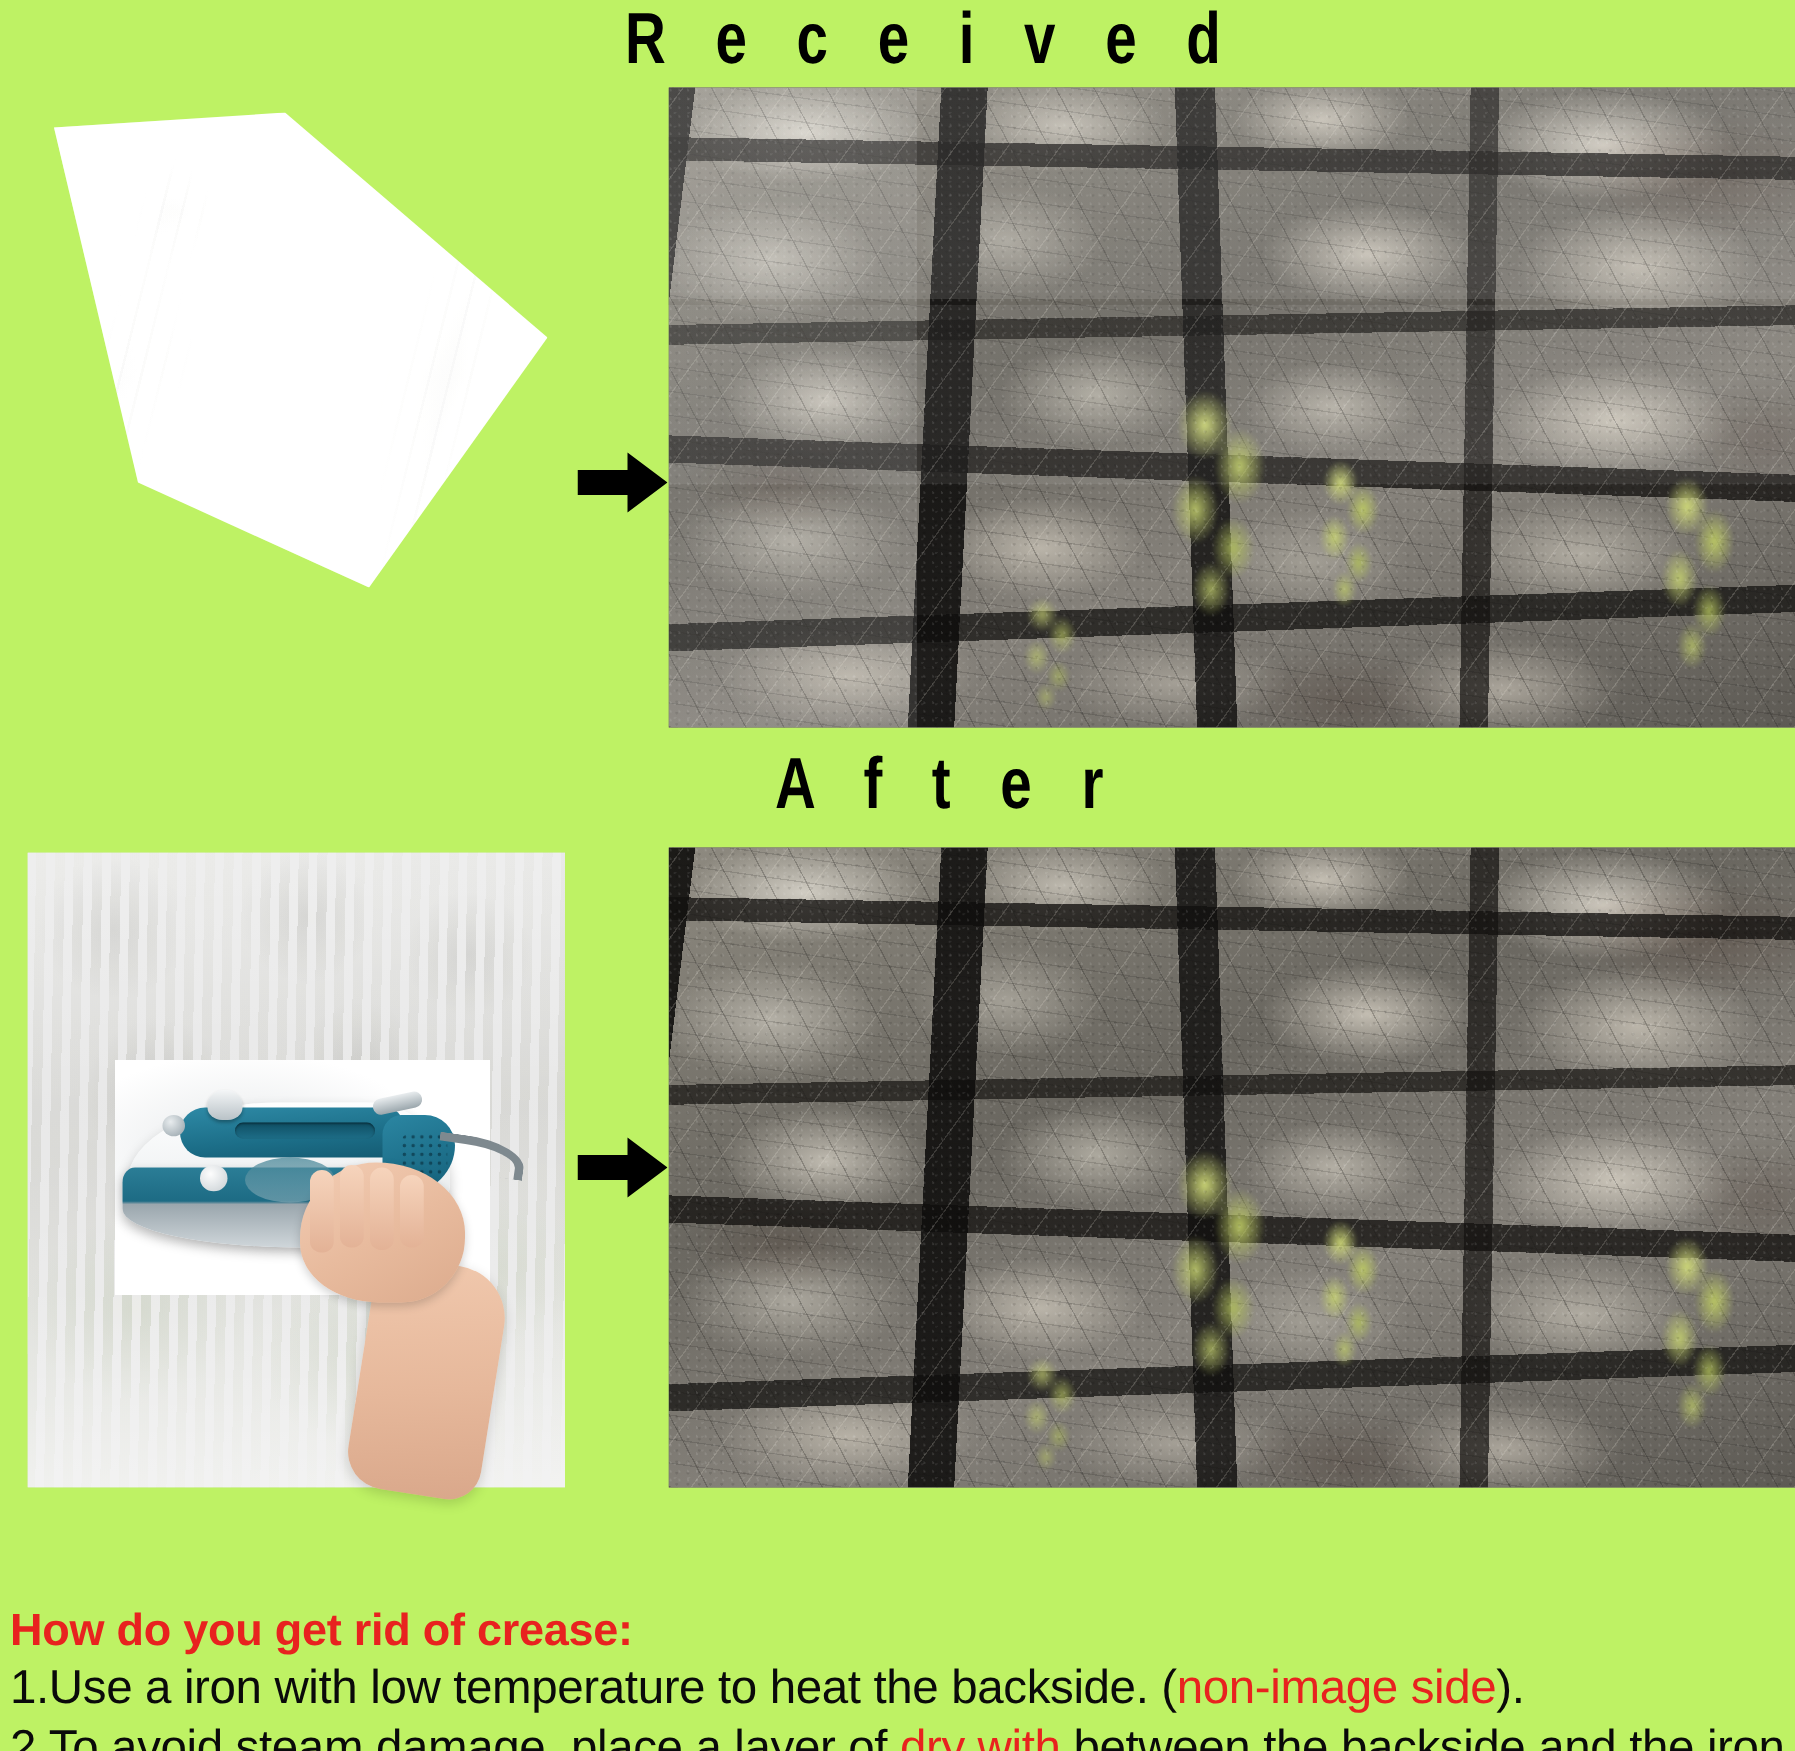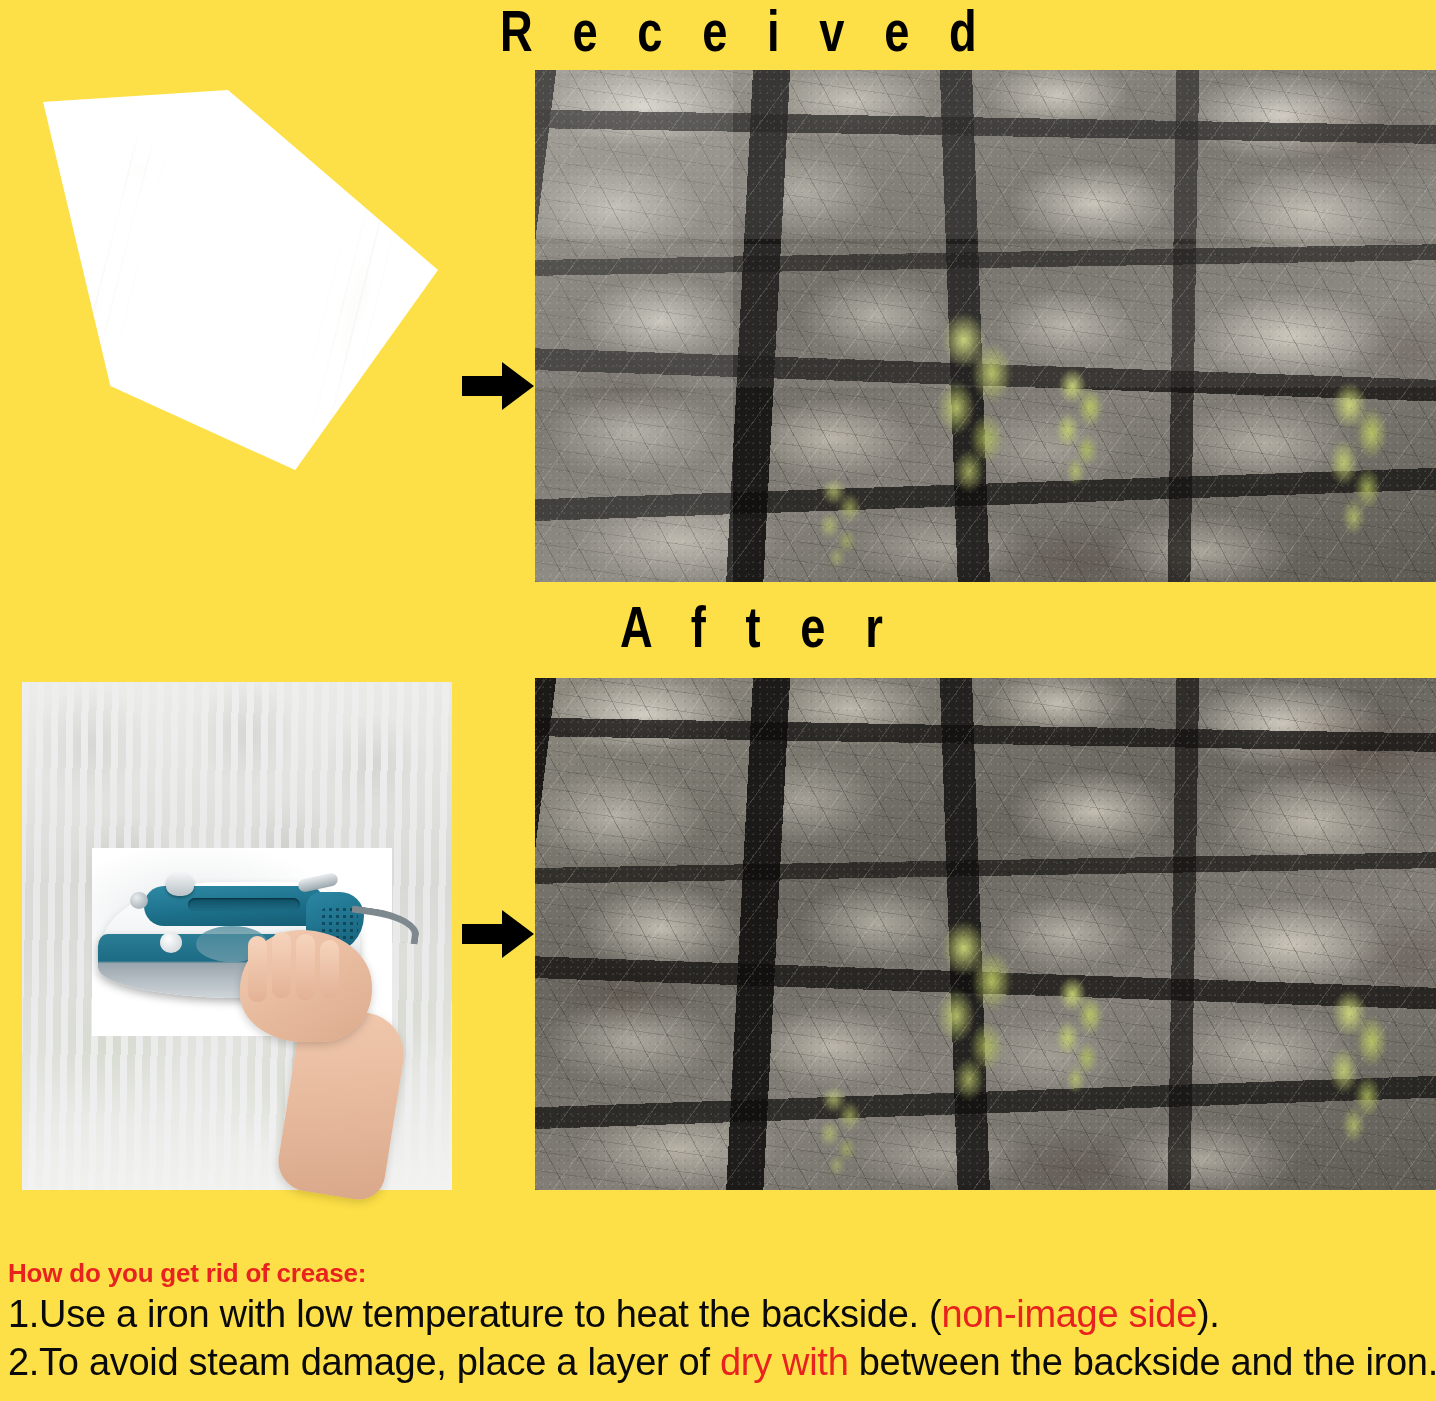--- a/index.html
+++ b/index.html
@@ -3,21 +3,21 @@
 <meta charset="utf-8">
 <title>Polyester Backdrop Care Infographic</title>
 <style>
   * { margin:0; padding:0; box-sizing:border-box; }
   html, body {
     width:1436px; height:1401px;
     background:#ffffff;
     font-family:"Liberation Sans", sans-serif;
     overflow:hidden;
   }
-  #page { position:relative; width:1436px; height:1401px; background:#fde047; }
+  #page { position:relative; width:1436px; height:1401px; background:#bef264; }
 
   
   .section-title {
     position:absolute;
     font-family:"Liberation Sans", sans-serif;
     font-weight:bold;
     color:#000;
     letter-spacing:0.30em;
     transform:scaleX(0.78);
     transform-origin:left center;
@@ -283,23 +283,24 @@
     background:linear-gradient(168deg,#f1c9ae 0%,#e6b89b 55%,#d9a78a 100%);
     border-radius:38px 42px 26px 30px;
     transform:rotate(9deg);
     box-shadow:0 3px 10px rgba(0,0,0,.16);
     z-index:5;
   }
 
   
   #care-block { position:absolute; left:8px; top:1258px; width:1424px; }
   #care-heading{
-    font-size:26px; font-weight:bold; color:#e8221f;
+    font-size:36px; font-weight:bold; color:#e8221f;
     letter-spacing:-.2px; line-height:1.22;
     font-family:"Liberation Sans", sans-serif;
+    margin-top:24px;
   }
   .care-line{
     font-size:38px; color:#0a0a0a; line-height:1.27;
     letter-spacing:-.3px; white-space:nowrap;
     font-family:"Liberation Sans", sans-serif;
   }
   .hl { color:#e8221f; }
 </style>
 </head>
 <body>

